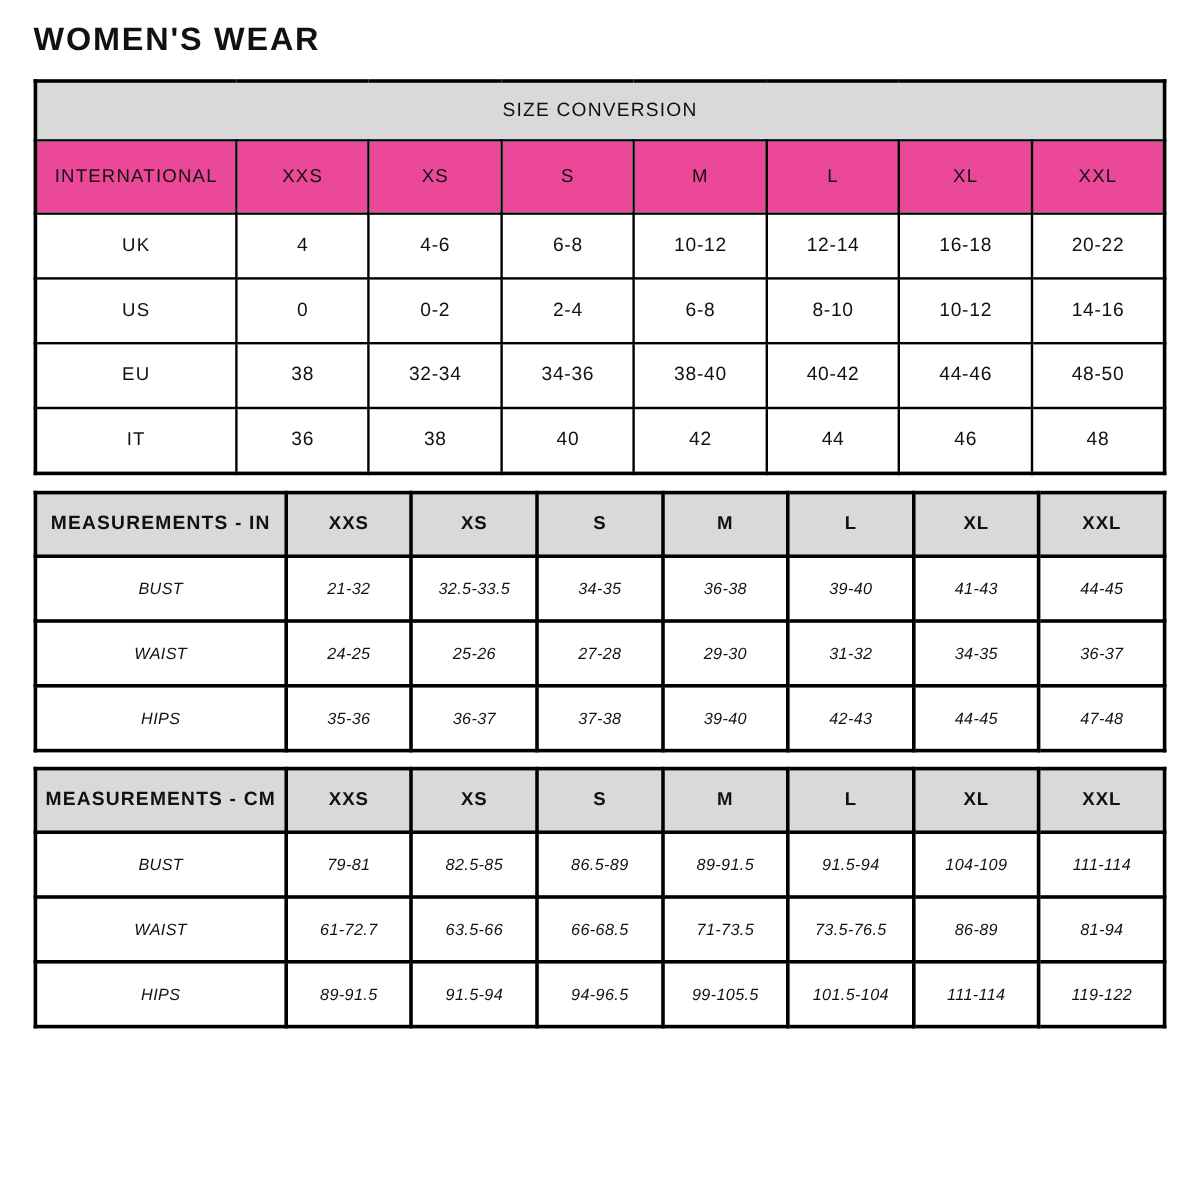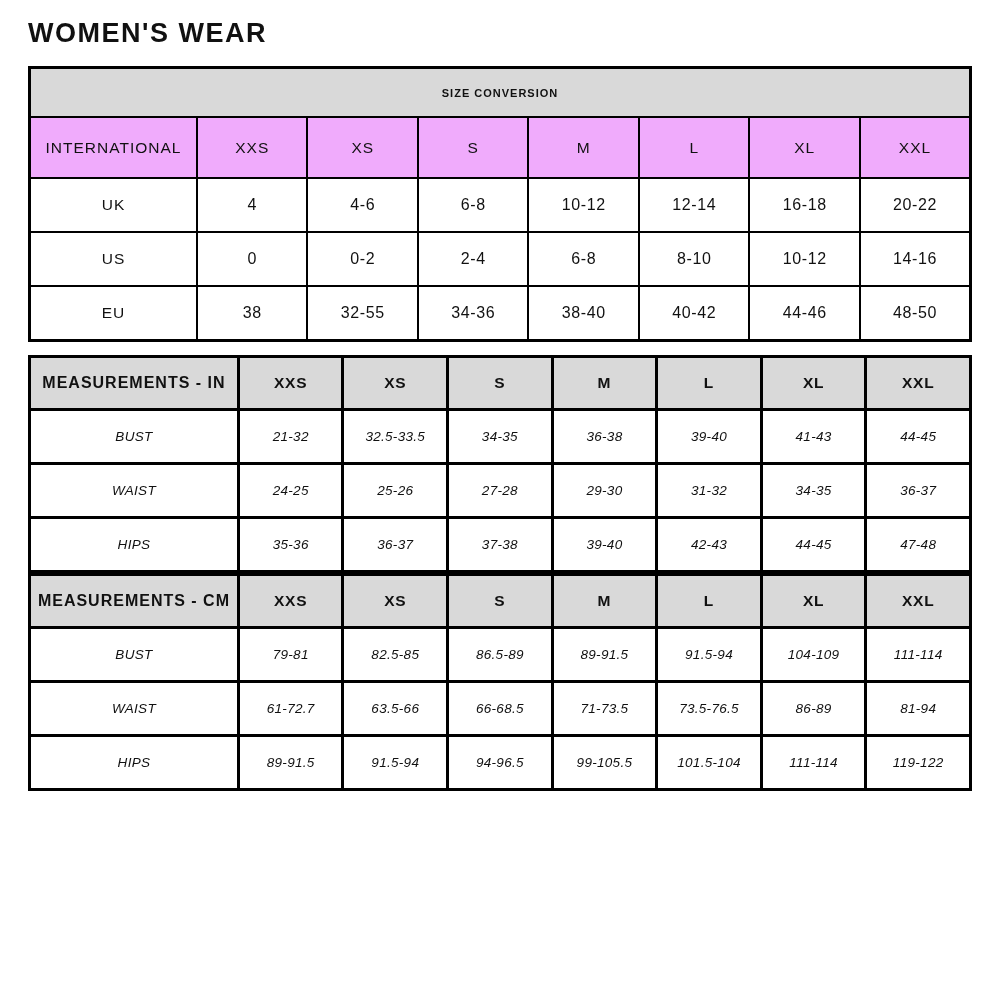--- a/index.html
+++ b/index.html
@@ -14,36 +14,36 @@
     font-size:27px;font-weight:bold;
     letter-spacing:1.5px;margin:10px 0 17px 0;color:#111;
   }
   table{border-collapse:collapse;width:100%;table-layout:fixed;}
   td{text-align:center;vertical-align:middle;padding:0 2px;overflow:hidden;}
 
   
   table.t-sizes{border:3px solid #000;margin-bottom:13px;}
   .t-sizes td{border:2px solid #000;}
   .t-sizes .table-title{height:47px;}
-  .t-sizes .col-header{height:59px;background:#f0abfc;font-size:15.5px;letter-spacing:1px;}
+  .t-sizes .col-header{height:59px;background:#ec4899;font-size:15.5px;letter-spacing:1px;}
   .t-sizes .data-cell{height:52px;font-size:16px;letter-spacing:0.6px;}
   .t-sizes .row-label{font-size:15.5px;letter-spacing:1px;}
 
   
-  table.t-meas{border:3px solid #000;margin-bottom:0;}
+  table.t-meas{border:3px solid #000;margin-bottom:12px;}
   .t-meas td{border:3px solid #000;}
   .t-meas .col-header{
     background:#d9d9d9;font-weight:bold;height:50px;
     font-size:15.5px;letter-spacing:0.8px;
   }
   .t-meas .row-label{font-size:16px;letter-spacing:1px;}
   .t-meas .data-cell{height:51px;font-size:13.5px;letter-spacing:0.3px;font-style:italic;}
 
   .table-title{
-    background:#d9d9d9;font-weight:bold;font-size:11px;letter-spacing:1px;
+    background:#d9d9d9;font-weight:normal;font-size:16px;letter-spacing:1px;
   }
 </style>
 </head>
 <body>
 
 <div class="page">
 
   <h1 class="page-title">WOMEN'S WEAR</h1>
 
   <table class="t-sizes">
@@ -87,26 +87,36 @@
           <td class="data-cell">0-2</td>
           <td class="data-cell">2-4</td>
           <td class="data-cell">6-8</td>
           <td class="data-cell">8-10</td>
           <td class="data-cell">10-12</td>
           <td class="data-cell">14-16</td>
         </tr>
         <tr>
           <td class="data-cell row-label">EU</td>
           <td class="data-cell">38</td>
-          <td class="data-cell">32-55</td>
+          <td class="data-cell">32-34</td>
           <td class="data-cell">34-36</td>
           <td class="data-cell">38-40</td>
           <td class="data-cell">40-42</td>
           <td class="data-cell">44-46</td>
           <td class="data-cell">48-50</td>
+        </tr>
+        <tr>
+          <td class="data-cell row-label">IT</td>
+          <td class="data-cell">36</td>
+          <td class="data-cell">38</td>
+          <td class="data-cell">40</td>
+          <td class="data-cell">42</td>
+          <td class="data-cell">44</td>
+          <td class="data-cell">46</td>
+          <td class="data-cell">48</td>
         </tr>
       </tbody>
   </table>
 
   <table class="t-meas">
     <colgroup>
       <col style="width:22.2%">
       <col style="width:11.115%">
         <col style="width:11.115%">
         <col style="width:11.115%">

